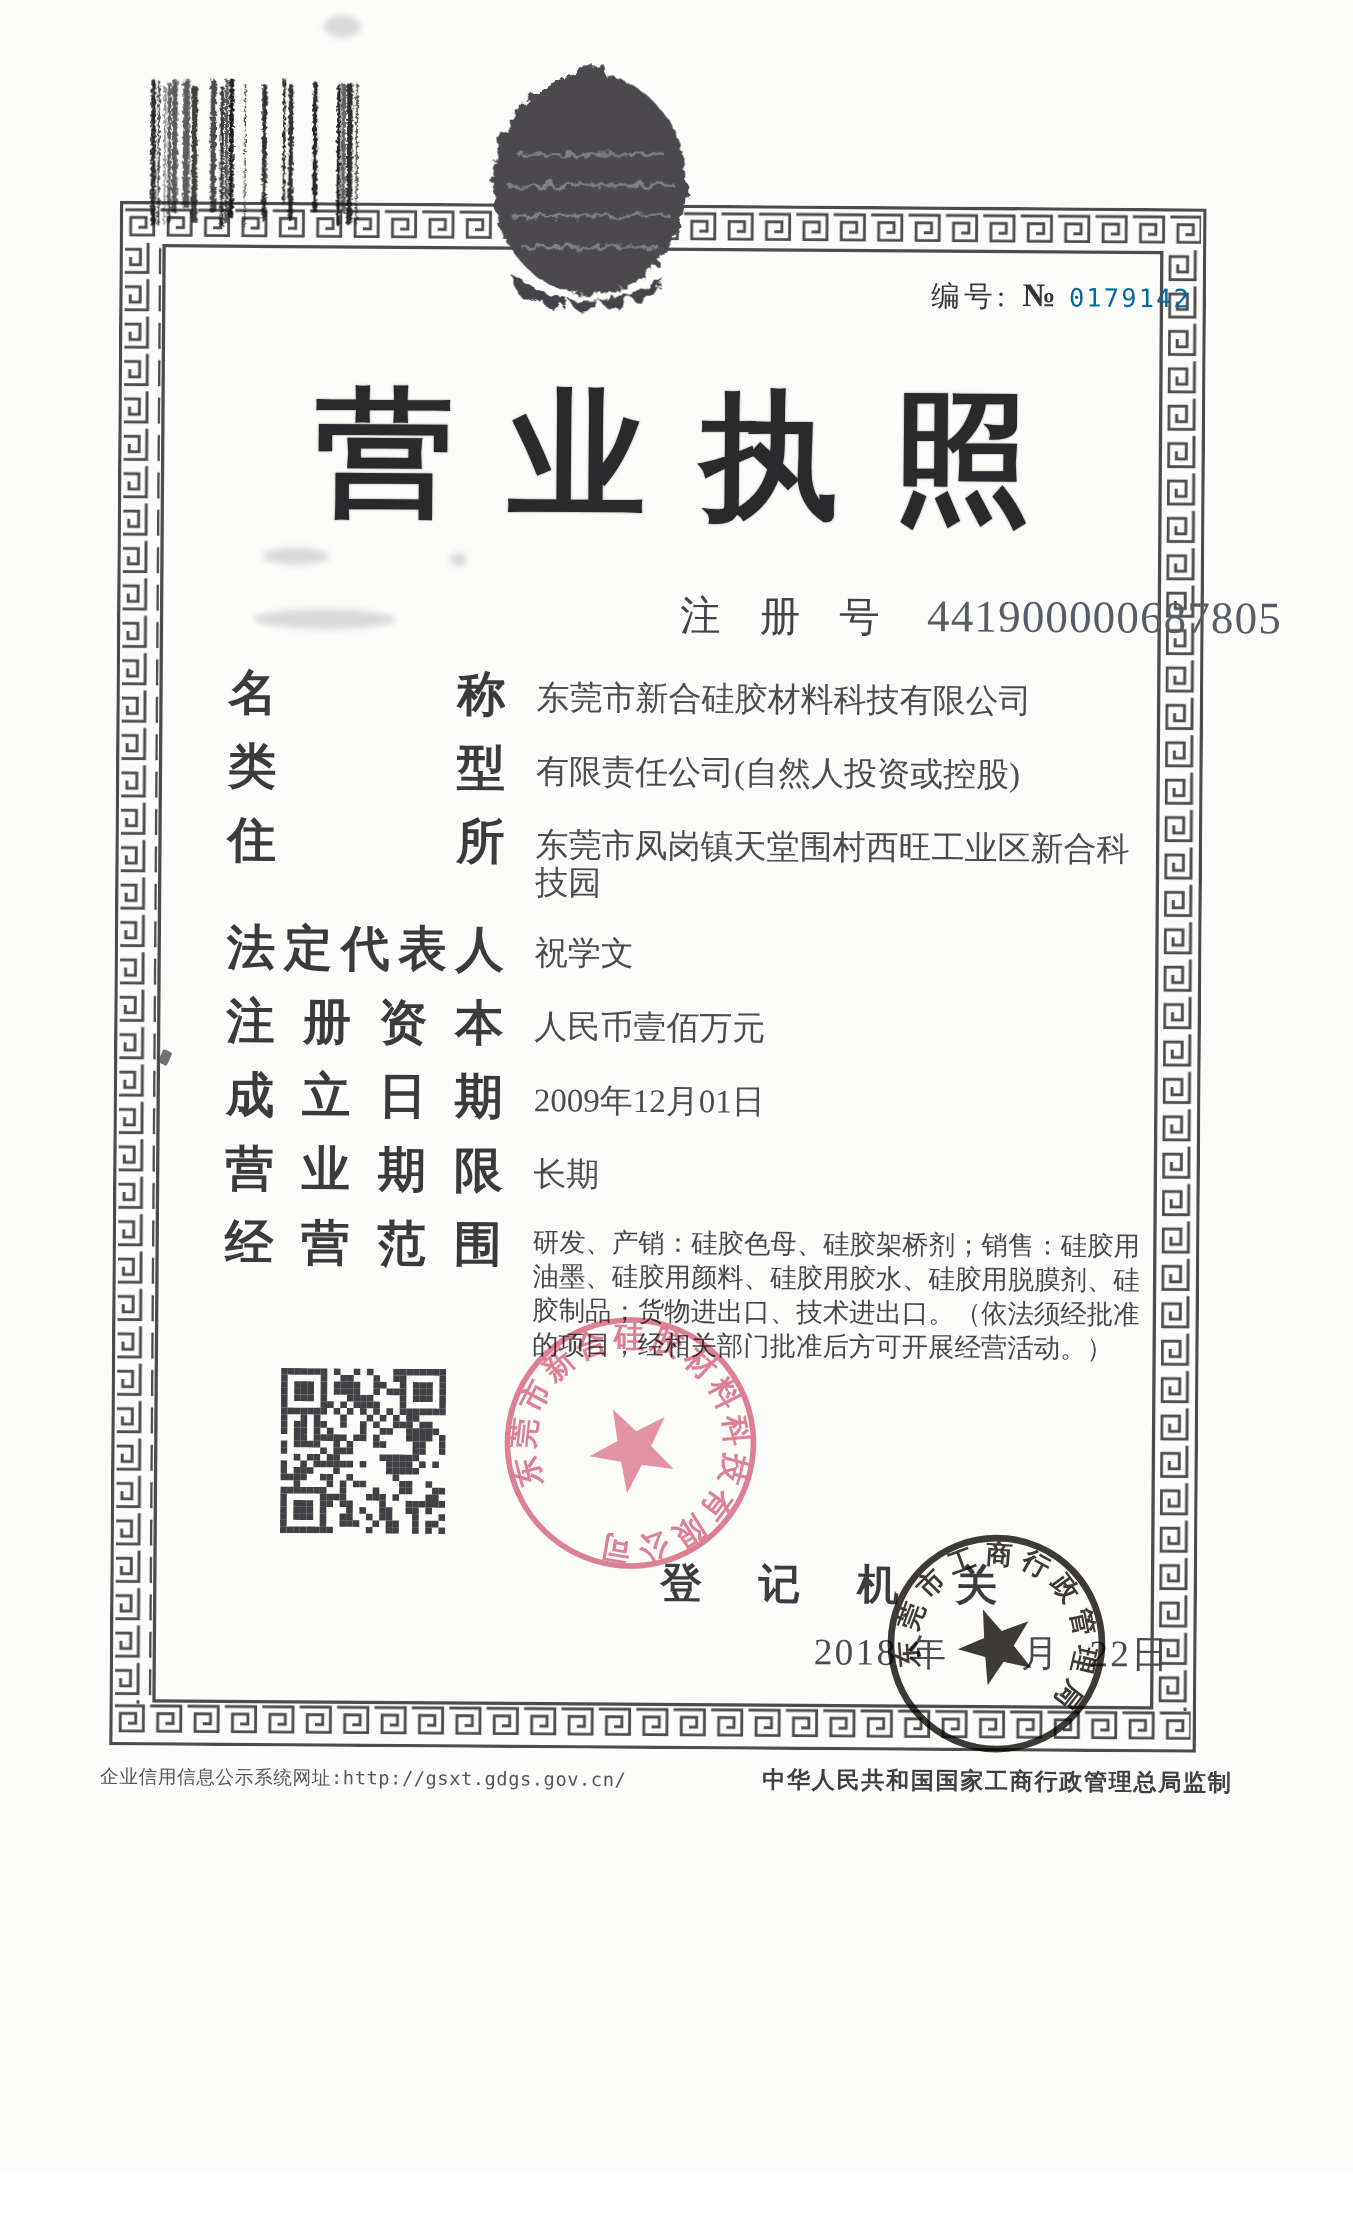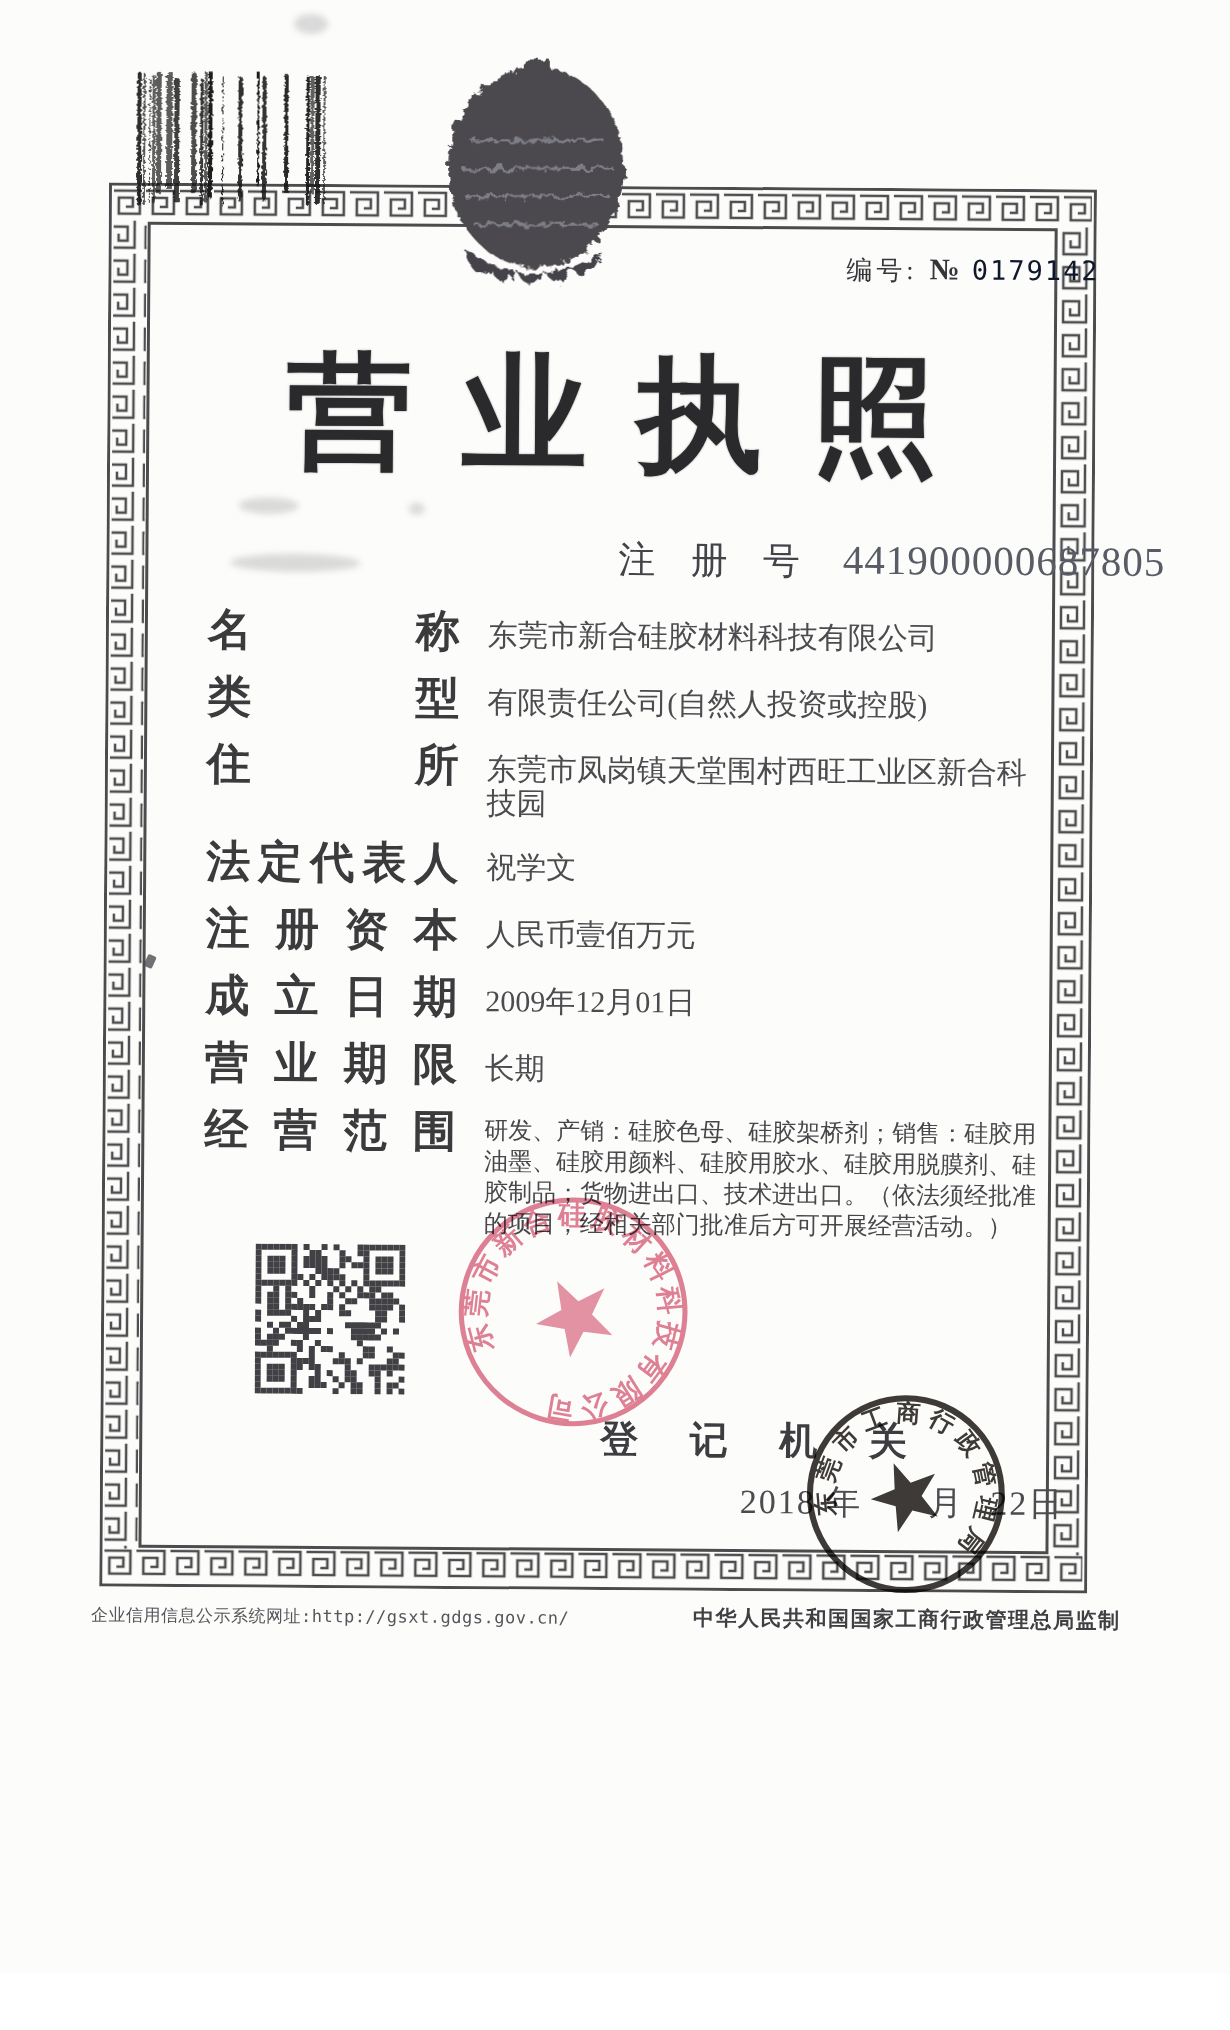--- a/index.html
+++ b/index.html
@@ -9,21 +9,21 @@
     position:relative; width:1230px; height:1974px;
     background:#fcfcfa; overflow:hidden;
   }
   .tilt { position:absolute; inset:0; transform:rotate(0.4deg); transform-origin:600px 900px; }
   .abs { position:absolute; }
 
   
   .serial { left:842px; top:250px; display:flex; align-items:baseline; gap:12px; color:#35353a; }
   .serial .lab { font-size:26px; letter-spacing:4px; }
   .serial .nomark { font-size:30px; font-weight:bold; }
-  .serial .num { font-family:"DejaVu Sans Mono", monospace; font-size:27px; letter-spacing:2px; color:#0f172a; }
+  .serial .num { font-family:"DejaVu Sans Mono", monospace; font-size:23px; letter-spacing:2px; color:#0369a1; }
 
   
   .title {
     left:235px; top:332px; width:750px; text-align:center;
     font-family:"Liberation Sans", sans-serif; font-weight:900;
     font-size:125px; letter-spacing:0.40em; padding-left:0.38em;
     color:#2a2a2c; text-shadow:0 0 2px rgba(40,40,40,.55);
   }
 
   

